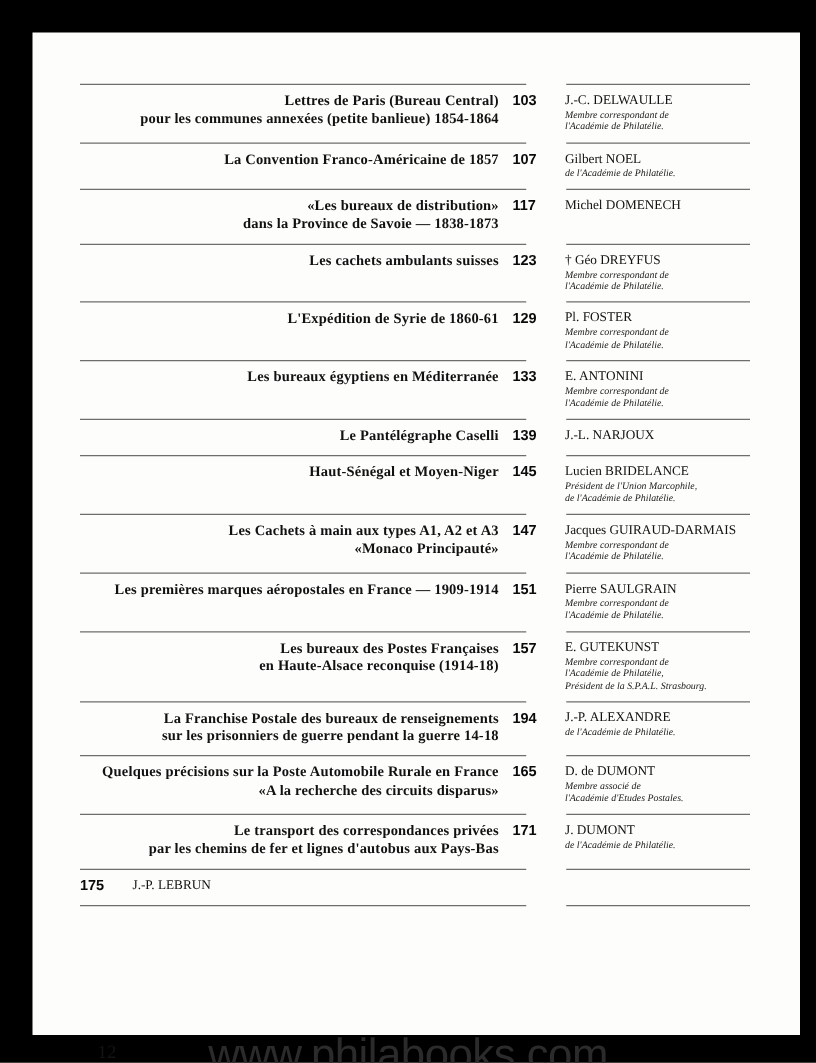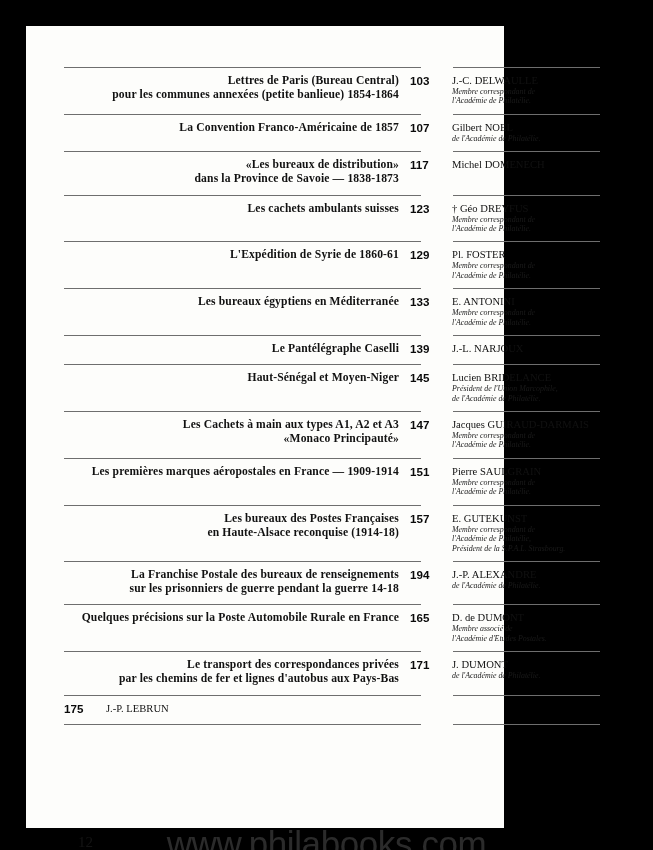--- a/index.html
+++ b/index.html
@@ -13,21 +13,21 @@
     height: 850px;
     position: relative;
     overflow: hidden;
     font-family: "Liberation Serif", serif;
   }
 
   #page {
     position: absolute;
     left: 26px;
     top: 26px;
-    width: 478px;
+    width: 614px;
     height: 802px;
     background: #fdfdfb;
   }
 
   #toc {
     position: absolute;
     left: 38px;
     top: 41px;
     width: 536px;
   }
@@ -283,20 +283,21 @@
         <div class="col-author">
           <div class="author-name">J.-P. ALEXANDRE</div>
           <div class="author-aff">de l'Académie de Philatélie.</div>
         </div>
       </div>
       <div class="entry">
         <div class="rule left"></div>
         <div class="rule right"></div>
         <div class="col-title">
           <span class="ln">Quelques précisions sur la Poste Automobile Rurale en France</span>
+          <span class="ln">«A la recherche des circuits disparus»</span>
         </div>
         <div class="col-page">165</div>
         <div class="col-author">
           <div class="author-name">D. de DUMONT</div>
           <div class="author-aff">Membre associé de</div>
           <div class="author-aff">l'Académie d'Etudes Postales.</div>
         </div>
       </div>
       <div class="entry">
         <div class="rule left"></div>

